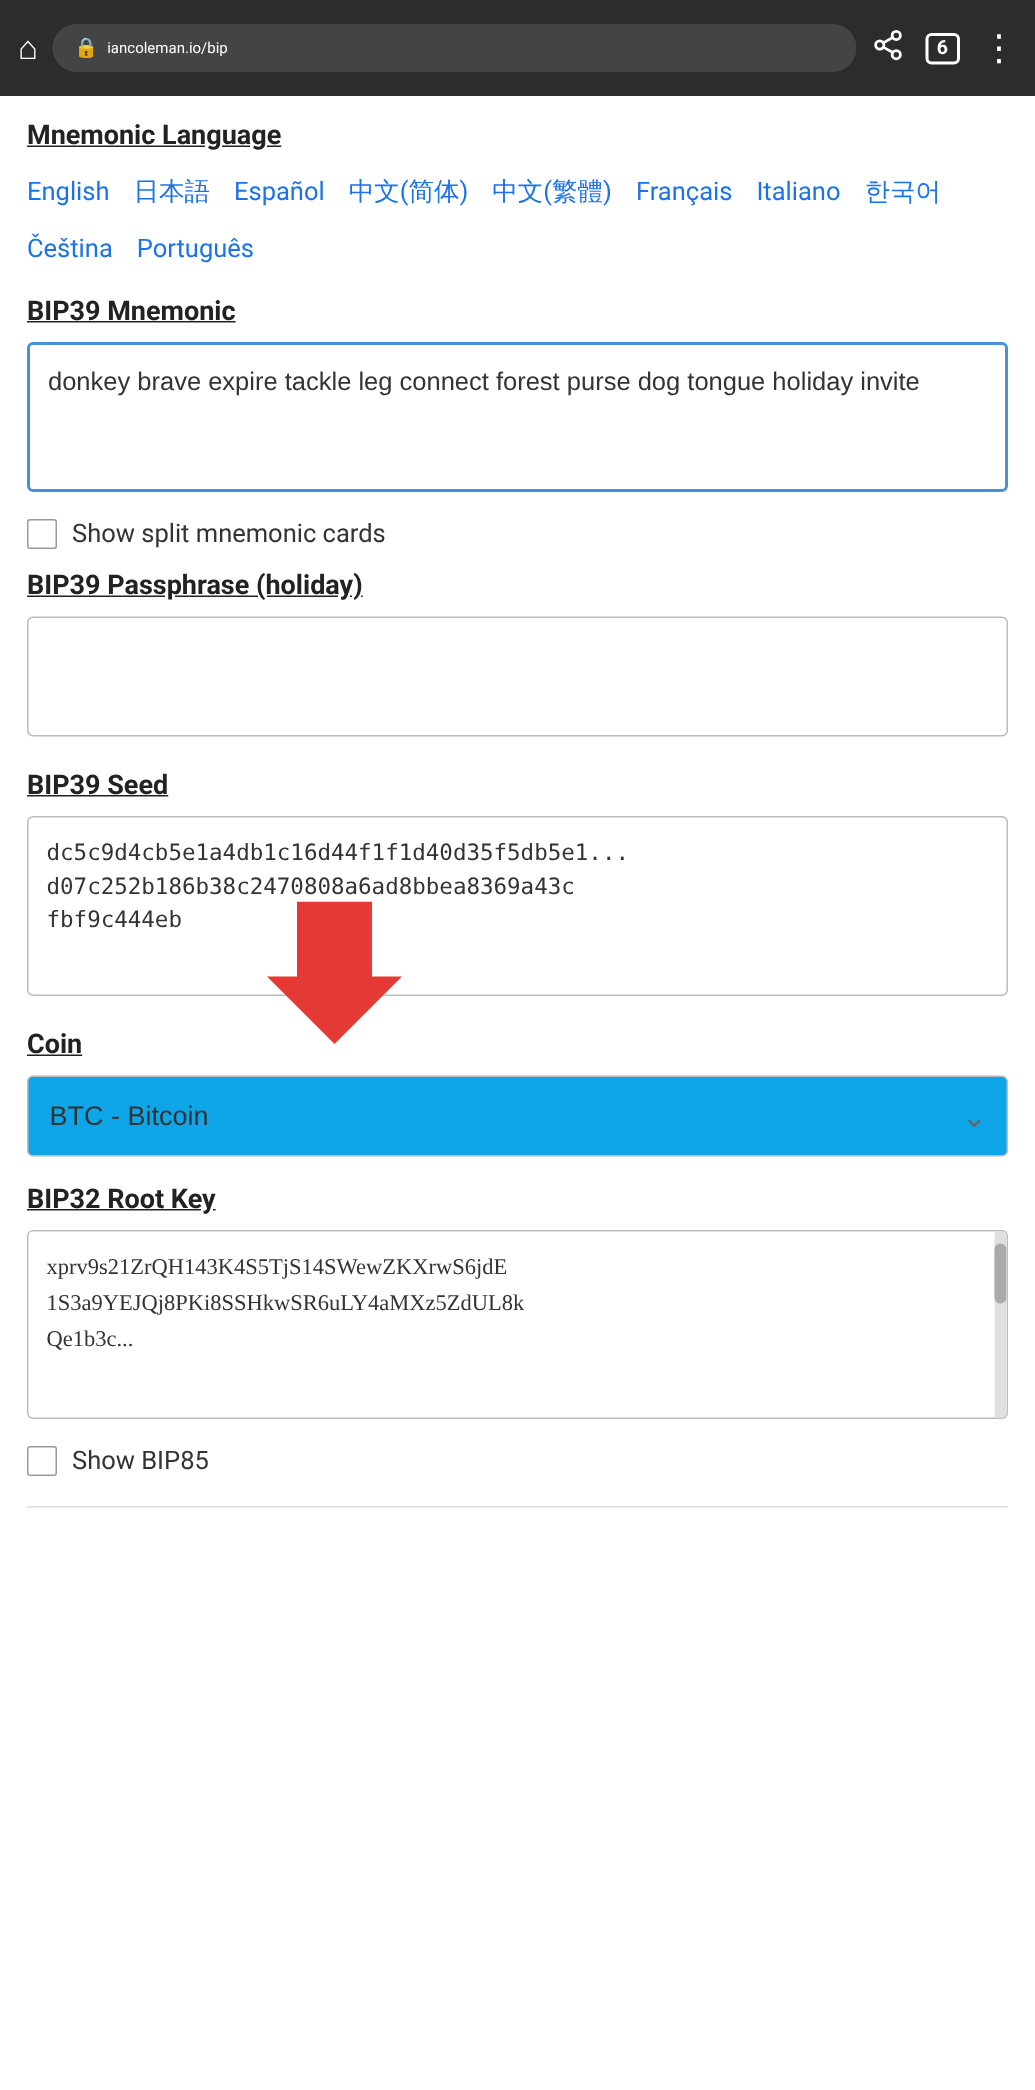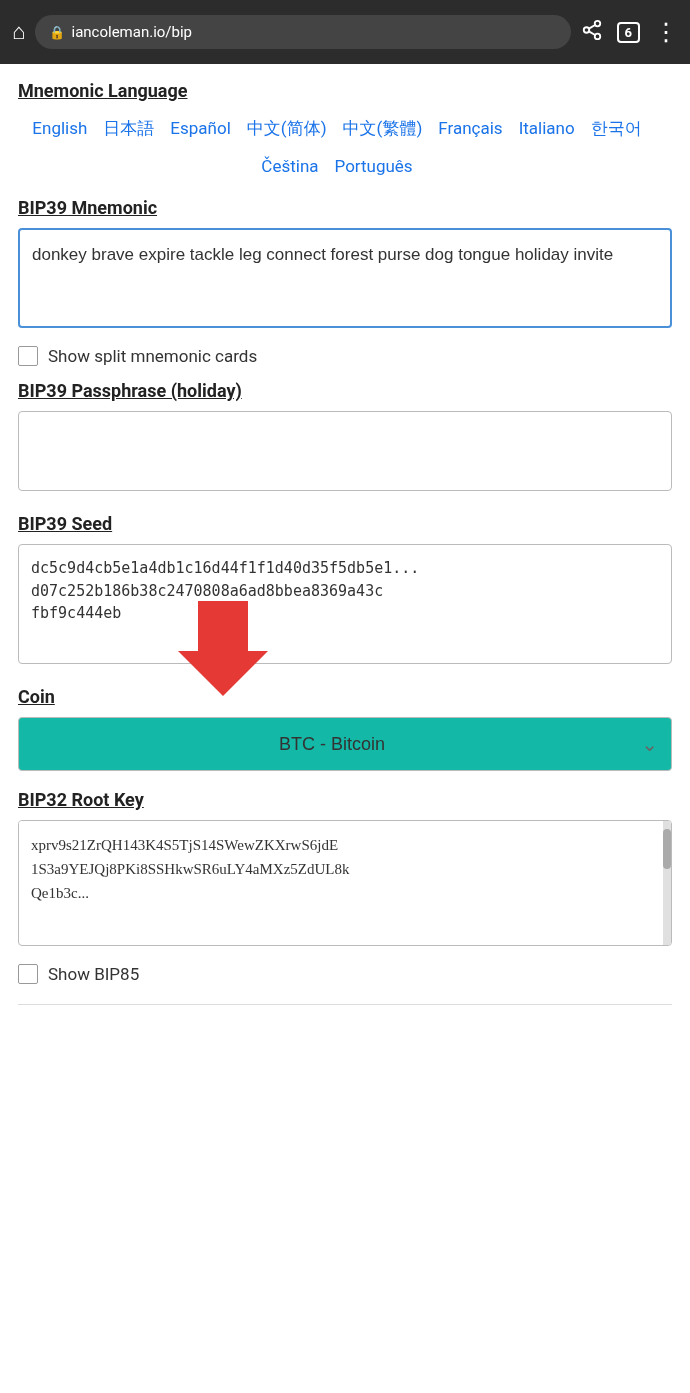--- a/index.html
+++ b/index.html
@@ -35,21 +35,21 @@
       font-size: 16px;
       display: flex;
       align-items: center;
       gap: 6px;
     }
     .browser-url .lock-icon {
       font-size: 13px;
       color: #aaa;
     }
     .browser-url .url-text {
-      font-size: 15px;
+      font-size: 10px;
     }
     .browser-actions {
       display: flex;
       align-items: center;
       gap: 14px;
       color: #fff;
       font-size: 20px;
     }
     .tab-count {
       border: 2px solid #fff;
@@ -76,21 +76,20 @@
 
     
     .language-section {
       margin-bottom: 14px;
     }
     .language-links {
       display: flex;
       flex-wrap: wrap;
       gap: 4px 0;
       line-height: 2;
-      justify-content: center;
     }
     .language-link {
       color: #1a73e8;
       font-size: 17px;
       cursor: pointer;
       margin-right: 16px;
       text-decoration: none;
     }
     .language-link.active {
       font-weight: normal;
@@ -178,26 +177,25 @@
     .coin-select-wrapper {
       position: relative;
     }
     .coin-select {
       width: 100%;
       border: 1.5px solid #bbb;
       border-radius: 4px;
       padding: 16px 40px 16px 14px;
       font-size: 18px;
       color: #333;
-      background: #14b8a6;
+      background: #0ea5e9;
       appearance: none;
       -webkit-appearance: none;
       cursor: pointer;
       outline: none;
-      text-align: center;
     }
     .select-chevron {
       position: absolute;
       right: 14px;
       top: 50%;
       transform: translateY(-50%);
       font-size: 20px;
       color: #666;
       pointer-events: none;
     }

